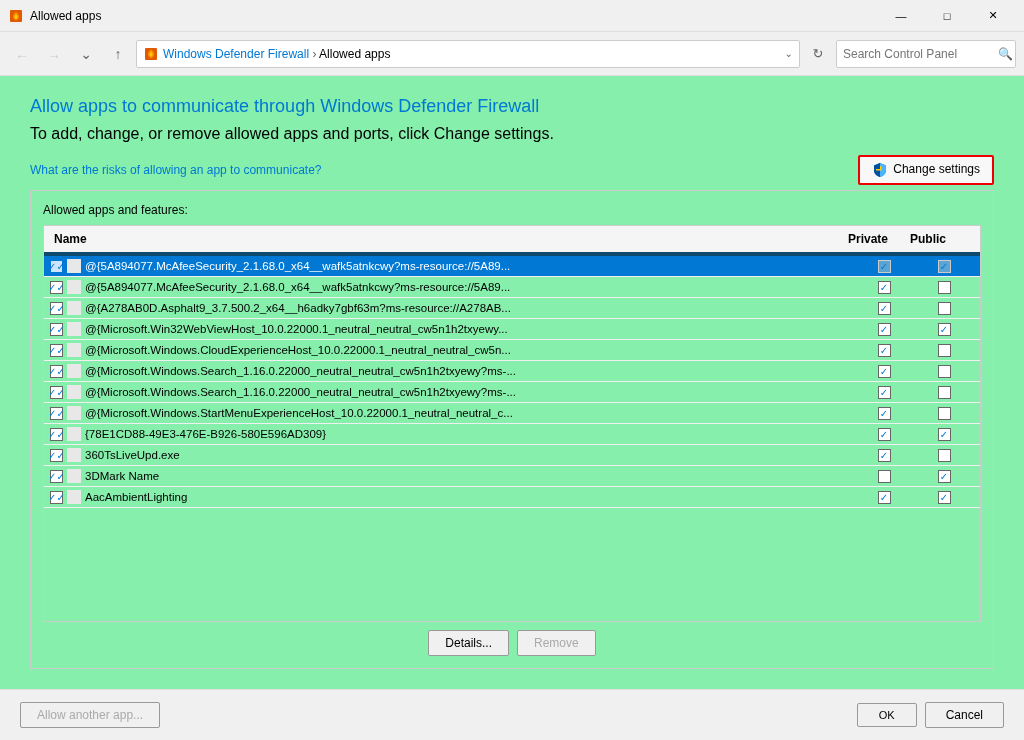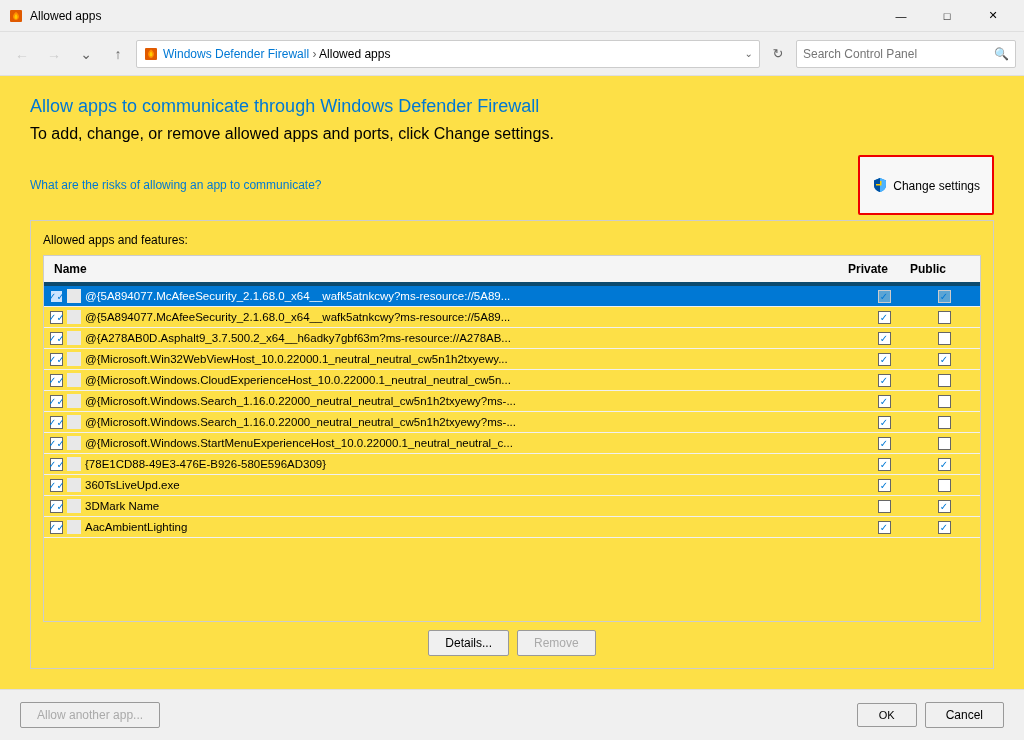--- a/index.html
+++ b/index.html
@@ -118,21 +118,21 @@
       cursor: pointer;
       display: flex;
       align-items: center;
       justify-content: center;
       color: #666;
       border-radius: 2px;
       font-size: 13px;
     }
 
     .search-bar {
-      width: 220px;
+      width: 180px;
       height: 28px;
       border: 1px solid #ccc;
       background: #fff;
       display: flex;
       align-items: center;
       padding: 0 6px;
       border-radius: 2px;
     }
     .search-bar input {
       flex: 1;
@@ -144,21 +144,21 @@
       font-family: 'Segoe UI', sans-serif;
     }
     .search-icon {
       color: #666;
       font-size: 12px;
     }
 
     
     .main-content {
       flex: 1;
-      background: #fde047;
+      background: #86efac;
       padding: 20px 30px;
       overflow: hidden;
       display: flex;
       flex-direction: column;
     }
 
     .page-title {
       color: #0078d4;
       font-size: 18px;
       font-weight: 400;
@@ -181,25 +181,25 @@
     .link-text {
       color: #0078d4;
       font-size: 12px;
       cursor: pointer;
       text-decoration: none;
     }
 
     .change-settings-btn {
       border: 2px solid #e00;
       background: #f8f8f8;
-      padding: 20px 12px;
-      cursor: pointer;
-      font-size: 12px;
-      display: flex;
-      align-items: flex-end;
+      padding: 5px 12px;
+      cursor: pointer;
+      font-size: 12px;
+      display: flex;
+      align-items: flex-start;
       gap: 5px;
       font-family: 'Segoe UI', sans-serif;
       border-radius: 2px;
     }
 
     
     .allowed-section {
       border: 1px solid #ccc;
       padding: 12px;
       flex: 1;

